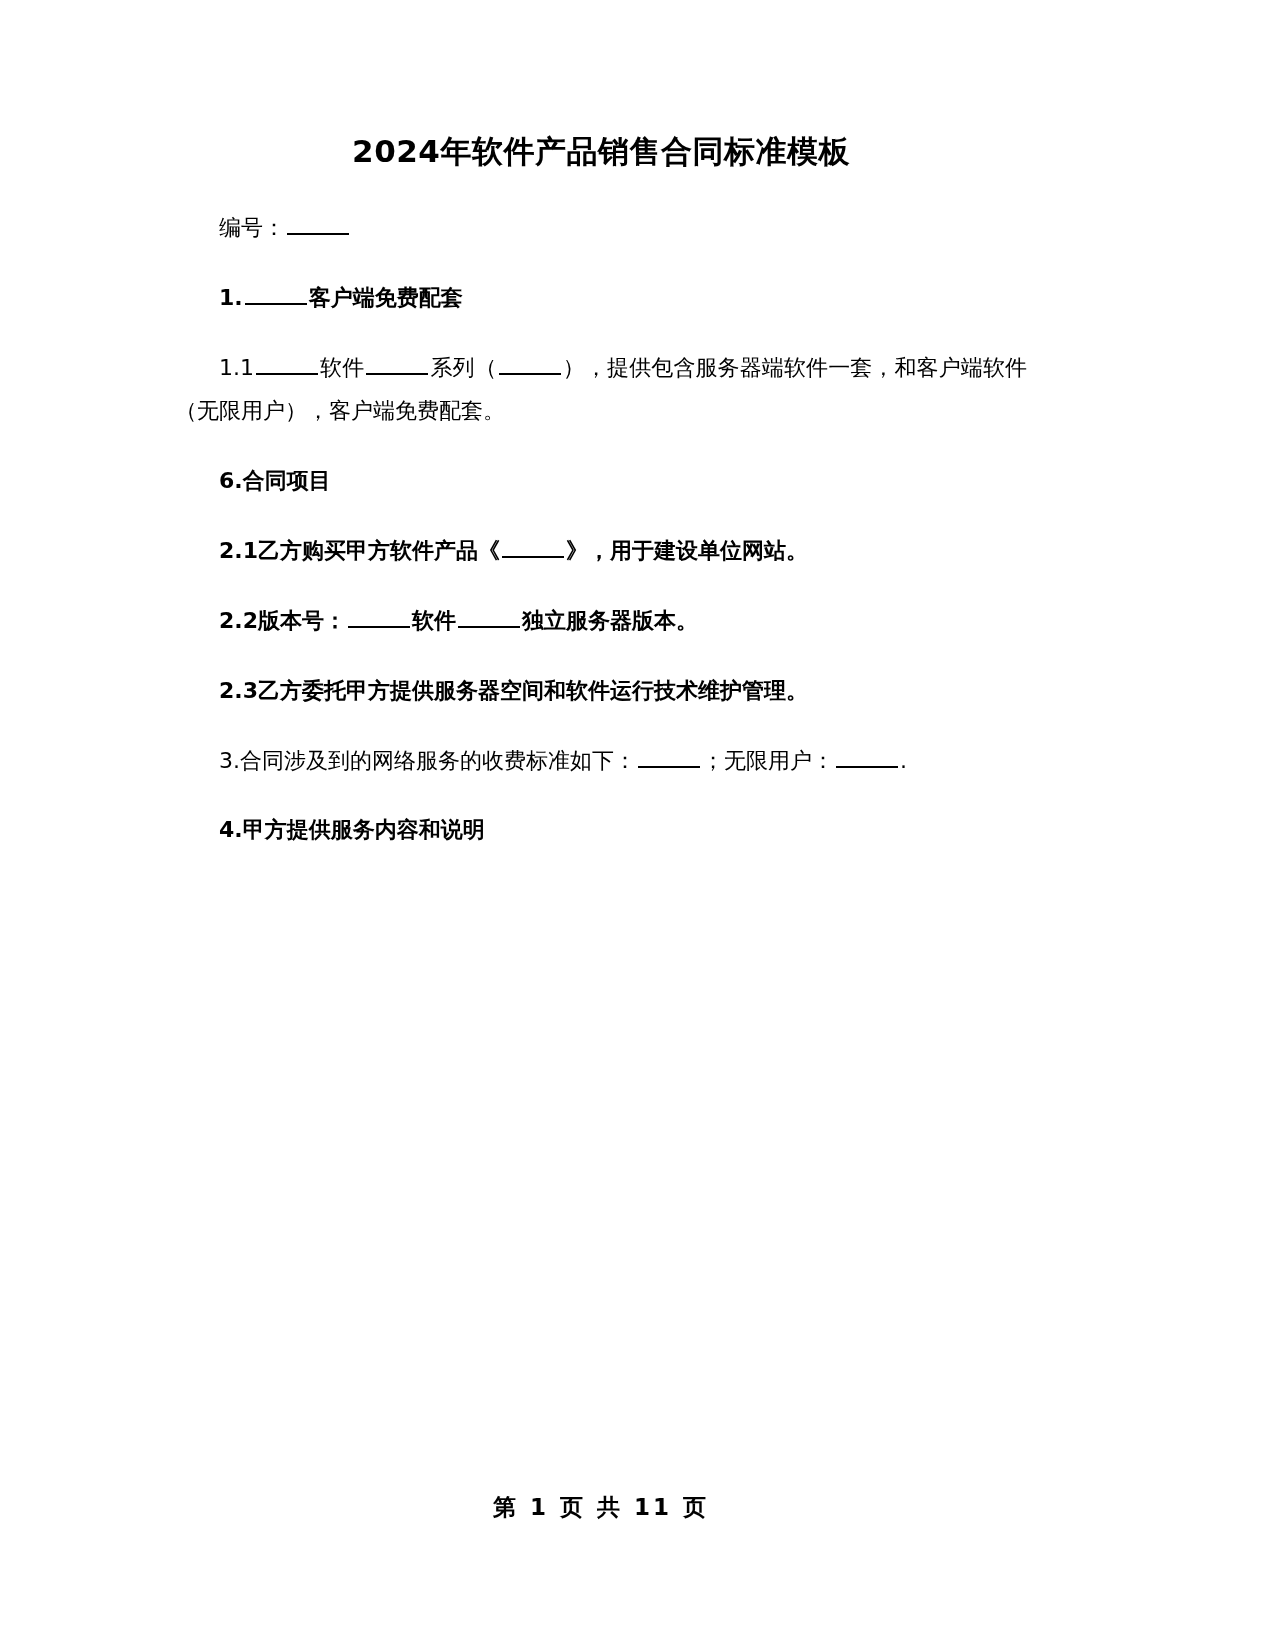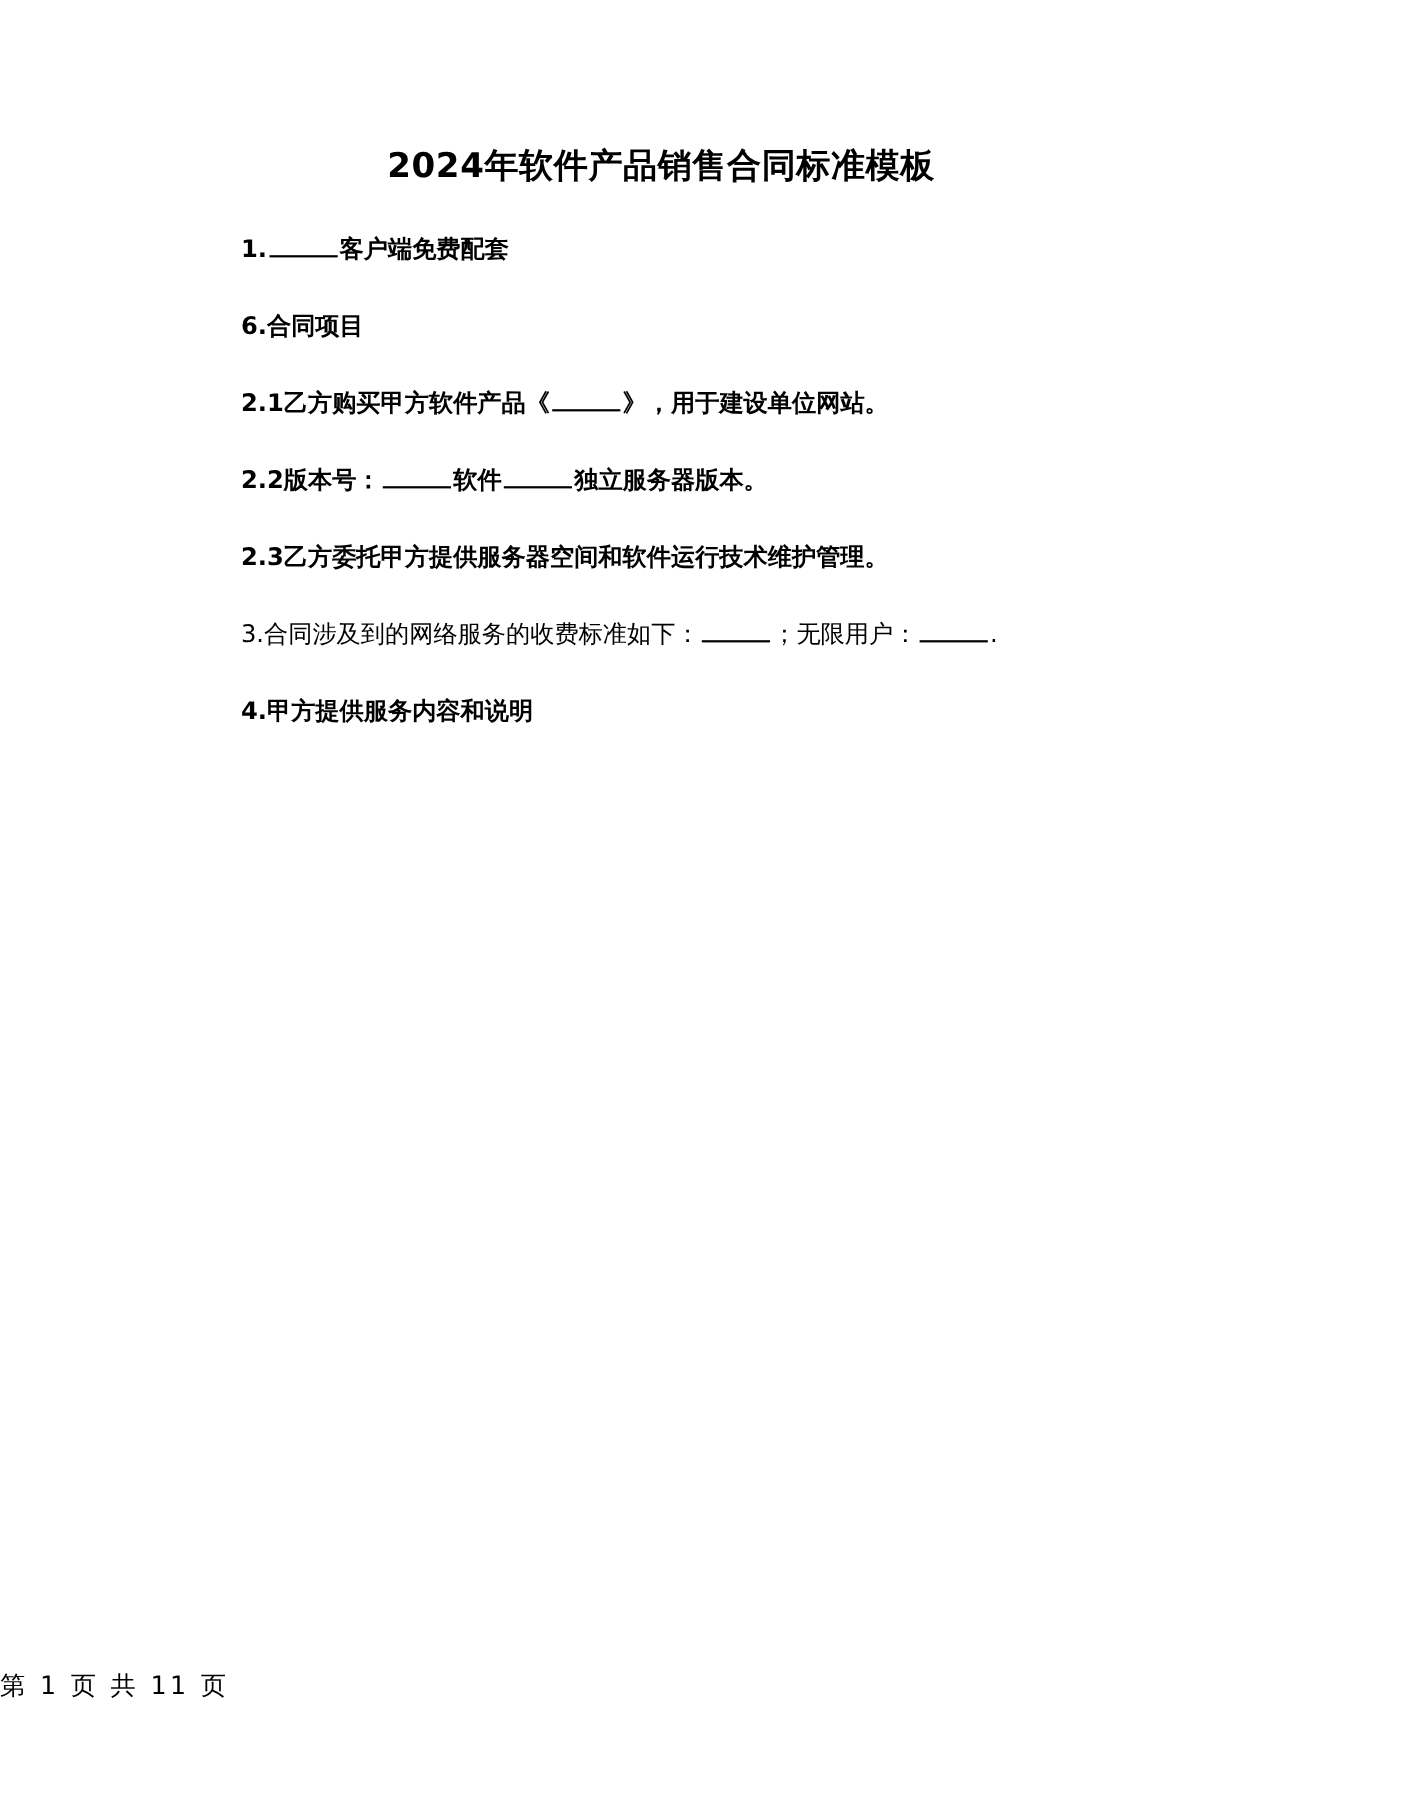--- a/index.html
+++ b/index.html
@@ -48,36 +48,39 @@
     border-bottom: 2px solid #000;
     width: 62px;
     height: 18px;
     vertical-align: baseline;
     margin: 0 2px;
   }
   .footer {
     position: absolute;
     left: 0;
     right: 0;
-    bottom: 102px;
+    bottom: 127px;
+    text-align: center;
     font-family: "DejaVu Sans", "Liberation Sans", sans-serif;
     font-size: 23px;
-    font-weight: normal;
+    font-weight: bold;
     letter-spacing: 3px;
   }
 </style>
 </head>
 <body>
 
 <div class="page">
 
   <h1 class="doc-title">2024年软件产品销售合同标准模板</h1>
 
   <div id="doc-body">
+      <p class="para"><span>编号：</span><span class="blank"></span></p>
       <p class="para bold"><span>1.</span><span class="blank"></span><span>客户端免费配套</span></p>
+      <p class="para"><span>1.1</span><span class="blank"></span><span>软件</span><span class="blank"></span><span>系列（</span><span class="blank"></span><span>），提供包含服务器端软件一套，和客户端软件（无限用户），客户端免费配套。</span></p>
       <p class="para bold"><span>6.合同项目</span></p>
       <p class="para bold"><span>2.1乙方购买甲方软件产品《</span><span class="blank"></span><span>》，用于建设单位网站。</span></p>
       <p class="para bold"><span>2.2版本号：</span><span class="blank"></span><span>软件</span><span class="blank"></span><span>独立服务器版本。</span></p>
       <p class="para bold"><span>2.3乙方委托甲方提供服务器空间和软件运行技术维护管理。</span></p>
       <p class="para"><span>3.合同涉及到的网络服务的收费标准如下：</span><span class="blank"></span><span>；无限用户：</span><span class="blank"></span><span>.</span></p>
       <p class="para bold"><span>4.甲方提供服务内容和说明</span></p>
     </div>
 
   <div class="footer">第 1 页 共 11 页</div>
 

